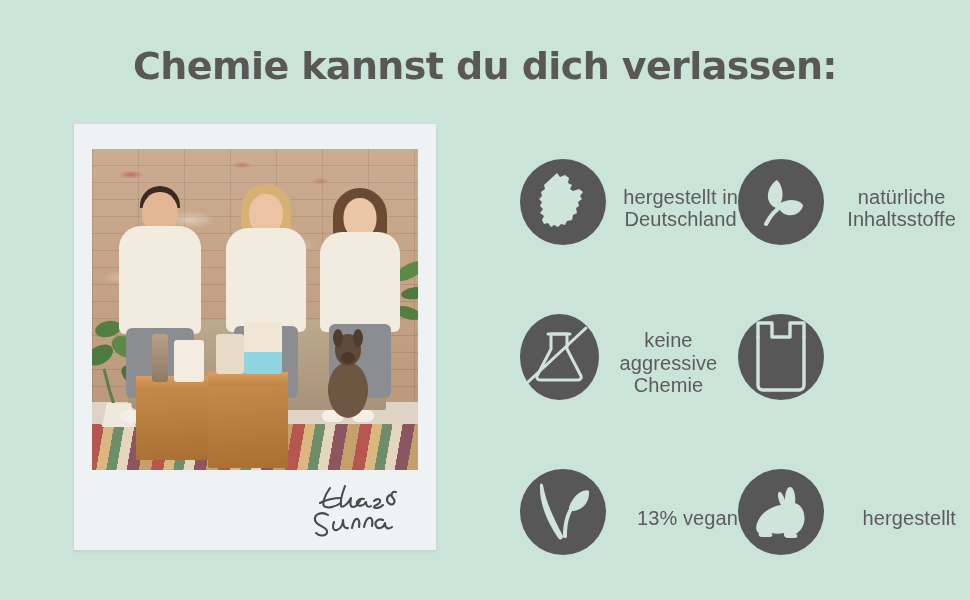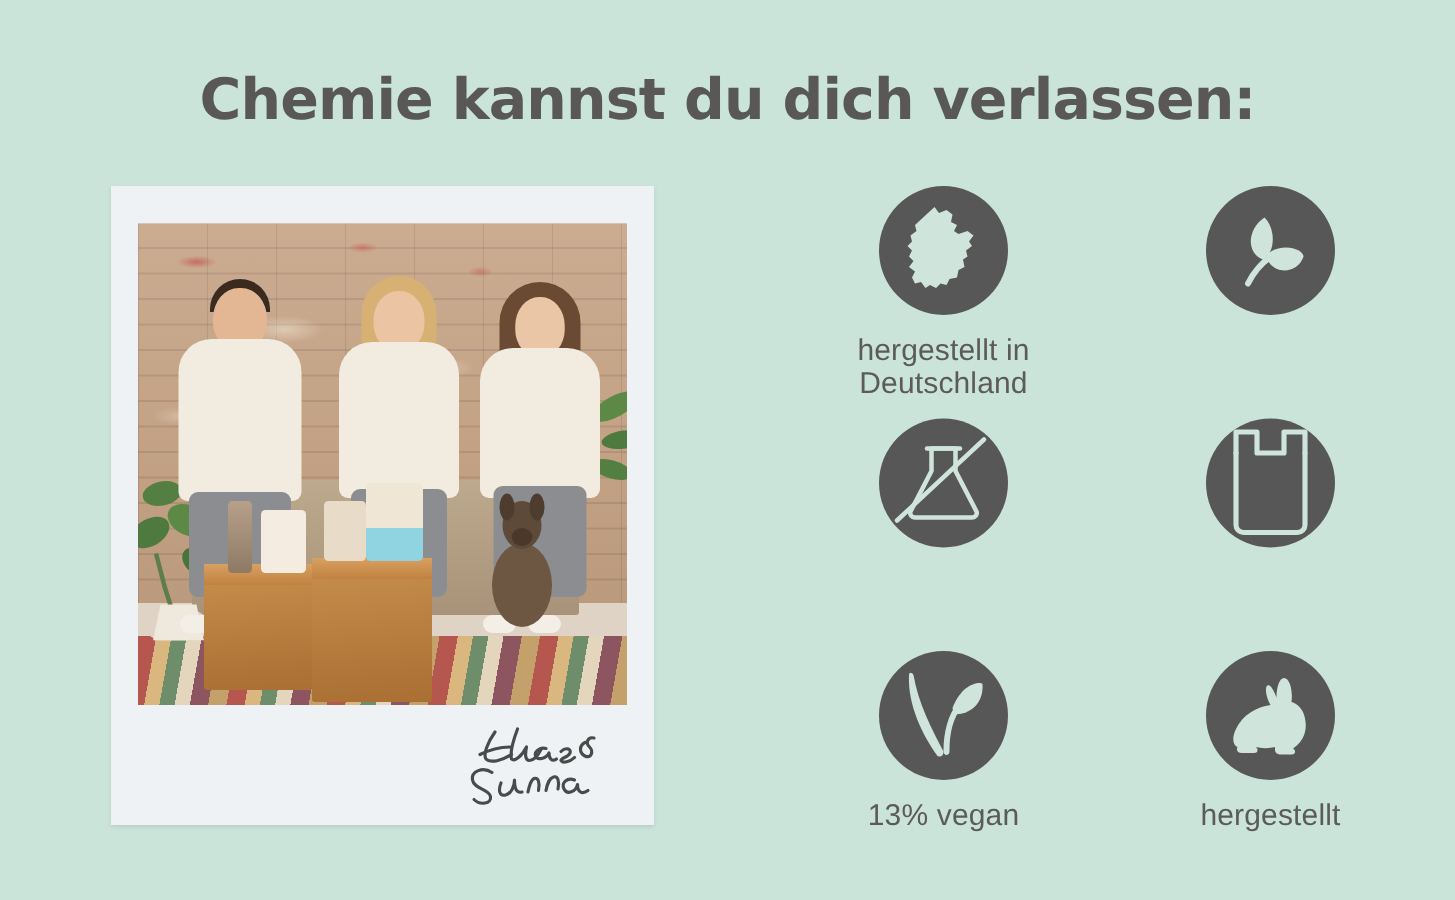--- a/index.html
+++ b/index.html
@@ -124,22 +124,23 @@
     left:520px; top:124px;
     width:436px;
     display:grid;
     grid-template-columns:1fr 1fr;
     grid-auto-rows:155px;
     column-gap:0px;
     row-gap:0px;
   }
   .feature{
     display:flex;
-    flex-direction:column;
+    flex-direction:row;
     align-items:center;
+    justify-content:space-between;
   }
   .feature-icon{
     width:86px; height:86px;
     border-radius:50%;
     background:#585757;
     display:flex; align-items:center; justify-content:center;
     position:relative;
   }
   .feature-icon svg{ display:block; overflow:visible; }
   .feature-label{
@@ -262,32 +263,36 @@
   </div>
 
   <div class="feature">
     <div class="feature-icon">
       <svg width="56" height="56" viewBox="0 0 56 56">
         <path fill="#cfe5dc" d="M24 6 C12 14, 12 30, 23 34 C31 30, 32 14, 24 6 Z"></path>
         <path fill="#cfe5dc" d="M26 30 C38 22, 50 28, 50 32 C46 44, 30 44, 26 34 Z"></path>
         <path fill="none" stroke="#cfe5dc" stroke-width="4" stroke-linecap="round" d="M13 50 C17 42, 22 36, 30 31"></path>
       </svg>
     </div>
+    <div class="feature-label">natürliche
+Inhaltsstoffe</div>
   </div>
 
   <div class="feature">
     <div class="feature-icon">
       <svg width="78" height="78" viewBox="0 0 78 78">
         <g fill="none" stroke="#cfe5dc" stroke-width="3" stroke-linejoin="round" stroke-linecap="round">
           <path d="M31 16 h16 v15 l14 27 a3 3 0 0 1 -3 4 h-38 a3 3 0 0 1 -3 -4 l14 -27 z"></path>
           <path d="M28 16 h22"></path>
           <path d="M8 64 L66 10"></path>
         </g>
       </svg>
     </div>
+    <div class="feature-label">keine aggressive
+Chemie</div>
   </div>
 
   <div class="feature">
     <div class="feature-icon">
       <svg width="66" height="84" viewBox="0 0 66 84">
         <g fill="none" stroke="#cfe5dc" stroke-width="3.4" stroke-linejoin="round" stroke-linecap="round">
           <path d="M10 22 v48 a5 5 0 0 0 5 5 h36 a5 5 0 0 0 5 -5 v-48"></path>
           <path d="M10 22 v-14 h14 v14 h18 v-14 h14 v14"></path>
         </g>
       </svg>

